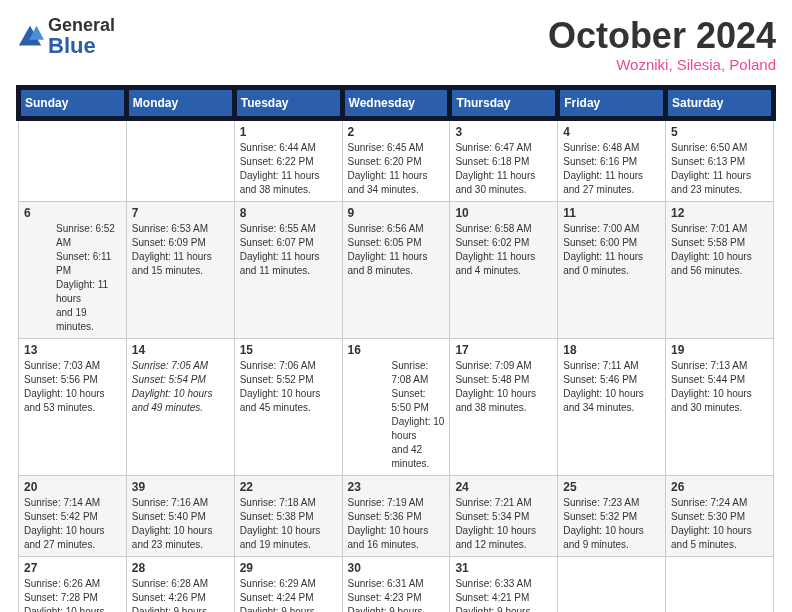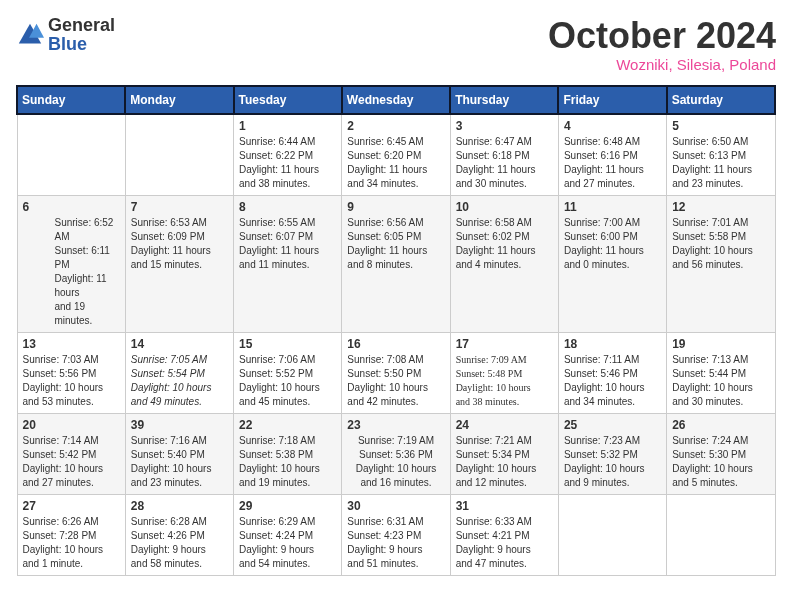--- a/index.html
+++ b/index.html
@@ -21,21 +21,21 @@
       align-items: center;
       gap: 4px;
     }
     .logo-text-general {
       font-size: 18px;
       font-weight: bold;
       color: #333;
       line-height: 1;
     }
     .logo-text-blue {
-      font-size: 18px;
+      font-size: 22px;
       font-weight: bold;
       color: #2b5eab;
       line-height: 1;
     }
     .logo-icon {
       width: 28px;
       height: 28px;
     }
     .title-block {
       text-align: right;
@@ -55,21 +55,21 @@
       border-collapse: collapse;
       table-layout: fixed;
     }
     thead tr th {
       background-color: #2b5eab;
       color: #fff;
       font-size: 12px;
       font-weight: bold;
       padding: 6px 4px;
       text-align: left;
-      border: 2px solid #0f172a;
+      border: 5px solid #0f172a;
     }
     tbody tr td {
       border: 1px solid #ccc;
       vertical-align: top;
       padding: 4px 5px;
       font-size: 10.5px;
       color: #333;
       height: 80px;
     }
     tbody tr:nth-child(even) {
@@ -235,28 +235,28 @@
         </td>
         <td>
           <span class="day-number">15</span>
           <div class="day-info" style="white-space: pre-line;">Sunrise: 7:06 AM
 Sunset: 5:52 PM
 Daylight: 10 hours
 and 45 minutes.</div>
         </td>
         <td>
           <span class="day-number">16</span>
-          <div class="day-info" style="white-space: pre-line;">Sunrise: 7:08 AM
+          <div class="day-info" style="white-space: pre-line; margin-left: 44px;">Sunrise: 7:08 AM
 Sunset: 5:50 PM
 Daylight: 10 hours
 and 42 minutes.</div>
         </td>
         <td>
           <span class="day-number">17</span>
-          <div class="day-info" style="white-space: pre-line; font-family: Liberation Serif, serif;">Sunrise: 7:09 AM
+          <div class="day-info" style="white-space: pre-line;">Sunrise: 7:09 AM
 Sunset: 5:48 PM
 Daylight: 10 hours
 and 38 minutes.</div>
         </td>
         <td>
           <span class="day-number">18</span>
           <div class="day-info" style="white-space: pre-line;">Sunrise: 7:11 AM
 Sunset: 5:46 PM
 Daylight: 10 hours
 and 34 minutes.</div>
@@ -286,21 +286,21 @@
         </td>
         <td>
           <span class="day-number">22</span>
           <div class="day-info" style="white-space: pre-line;">Sunrise: 7:18 AM
 Sunset: 5:38 PM
 Daylight: 10 hours
 and 19 minutes.</div>
         </td>
         <td>
           <span class="day-number">23</span>
-          <div class="day-info" style="white-space: pre-line; text-align: center;">Sunrise: 7:19 AM
+          <div class="day-info" style="white-space: pre-line;">Sunrise: 7:19 AM
 Sunset: 5:36 PM
 Daylight: 10 hours
 and 16 minutes.</div>
         </td>
         <td>
           <span class="day-number">24</span>
           <div class="day-info" style="white-space: pre-line;">Sunrise: 7:21 AM
 Sunset: 5:34 PM
 Daylight: 10 hours
 and 12 minutes.</div>

